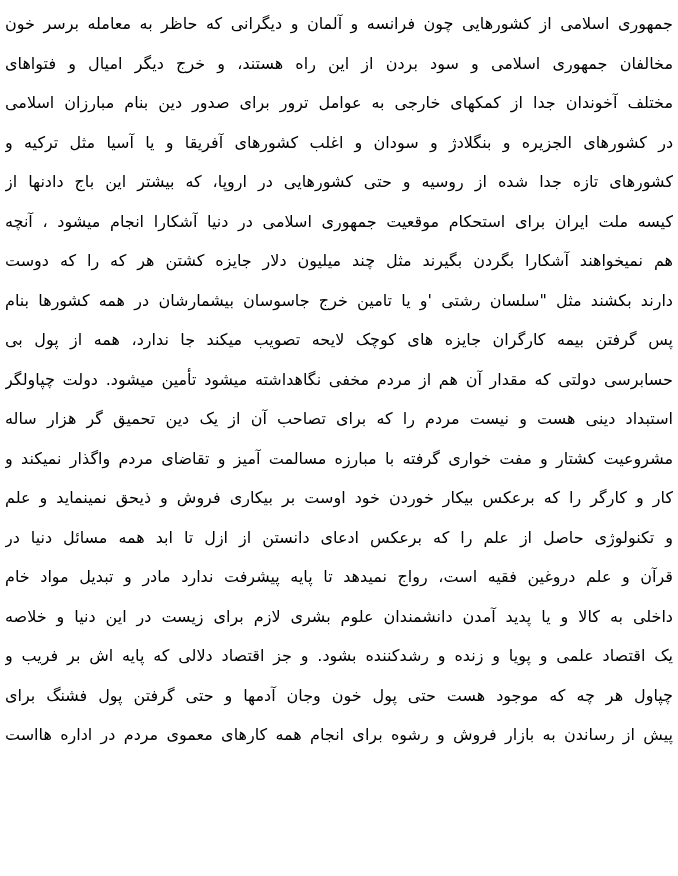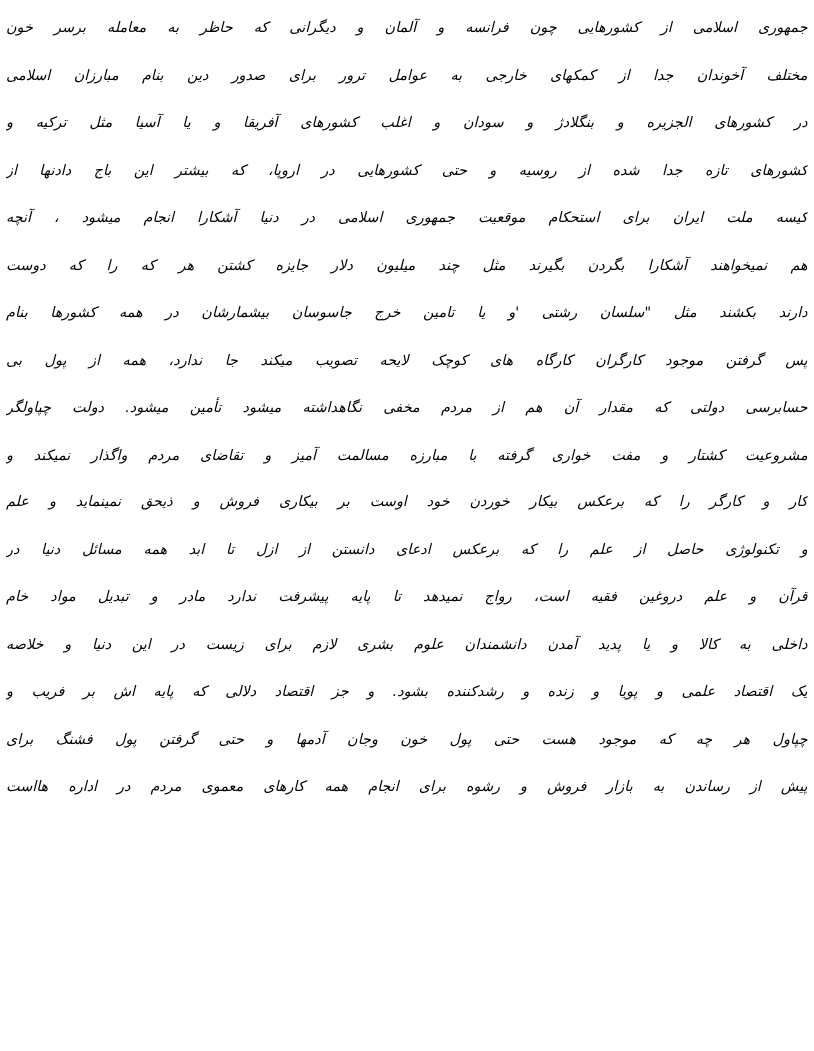--- a/index.html
+++ b/index.html
@@ -20,41 +20,42 @@
     width: 100%;
   }
   .line {
     direction: rtl;
     text-align: justify;
     text-align-last: justify;
     -moz-text-align-last: justify;
     height: 39.5px;
     line-height: 39.5px;
     font-family: "DejaVu Sans", sans-serif;
-    font-size: 12px;
+    font-size: 16px;
     color: #000000;
     overflow: hidden;
     white-space: normal;
-    font-style: italic;
   }
 </style>
 </head>
 <body>
 
 <div class="page">
   <div class="text-block">
       <div class="line" dir="rtl">جمهوری اسلامی از کشورهایی چون فرانسه و آلمان و دیگرانی که حاظر به معامله برسر خون</div>
+      <div class="line" dir="rtl">مخالفان جمهوری اسلامی و سود بردن از این راه هستند، و خرج  دیگر امیال و فتواهای</div>
       <div class="line" dir="rtl">مختلف آخوندان جدا از کمکهای خارجی به عوامل ترور برای صدور دین بنام مبارزان اسلامی</div>
       <div class="line" dir="rtl">در کشورهای الجزیره  و بنگلادژ و سودان و اغلب کشورهای آفریقا و یا آسیا مثل ترکیه و</div>
       <div class="line" dir="rtl">کشورهای تازه جدا شده از روسیه و حتی کشورهایی در اروپا، که بیشتر این باج دادنها از</div>
       <div class="line" dir="rtl">کیسه ملت ایران برای استحکام موقعیت جمهوری اسلامی در دنیا آشکارا انجام میشود ، آنچه</div>
       <div class="line" dir="rtl">هم نمیخواهند آشکارا بگردن بگیرند مثل چند میلیون دلار جایزه کشتن هر که را که دوست</div>
       <div class="line" dir="rtl">دارند بکشند مثل "سلسان رشتی 'و یا تامین خرج جاسوسان بیشمارشان در همه کشورها بنام</div>
-      <div class="line" dir="rtl">پس گرفتن موجود کارگران کارگاه های کوچک لایحه تصویب میکند جا ندارد، همه از پول بی</div>
+      <div class="line" dir="rtl">پس گرفتن بیمه کارگران جایزه های کوچک لایحه تصویب میکند جا ندارد، همه از پول بی</div>
       <div class="line" dir="rtl">حسابرسی دولتی که مقدار آن هم از مردم مخفی نگاهداشته میشود تأمین میشود. دولت چپاولگر</div>
+      <div class="line" dir="rtl">استبداد دینی هست و نیست مردم را که برای تصاحب آن از یک دین تحمیق گر هزار ساله</div>
       <div class="line" dir="rtl">مشروعیت کشتار و مفت خواری گرفته با مبارزه مسالمت آمیز و تقاضای مردم  واگذار نمیکند و</div>
       <div class="line" dir="rtl">کار و کارگر را که برعکس بیکار خوردن خود اوست بر بیکاری فروش و ذیحق نمینماید و علم</div>
       <div class="line" dir="rtl">و تکنولوژی حاصل از علم را که برعکس ادعای دانستن از ازل تا ابد همه مسائل دنیا در</div>
       <div class="line" dir="rtl">قرآن و علم دروغین فقیه است، رواج نمیدهد تا پایه پیشرفت ندارد مادر و تبدیل مواد خام</div>
       <div class="line" dir="rtl">داخلی به کالا و یا پدید آمدن دانشمندان علوم بشری لازم برای زیست در این دنیا و خلاصه</div>
       <div class="line" dir="rtl">یک اقتصاد علمی و پویا و زنده و رشدکننده بشود. و جز اقتصاد دلالی که پایه اش بر فریب و</div>
       <div class="line" dir="rtl">چپاول هر چه که موجود هست حتی پول خون وجان آدمها و حتی گرفتن پول فشنگ برای</div>
       <div class="line" dir="rtl">پیش از رساندن به بازار فروش و رشوه برای انجام همه کارهای معموی مردم در اداره هااست</div>
     </div>
 </div>

